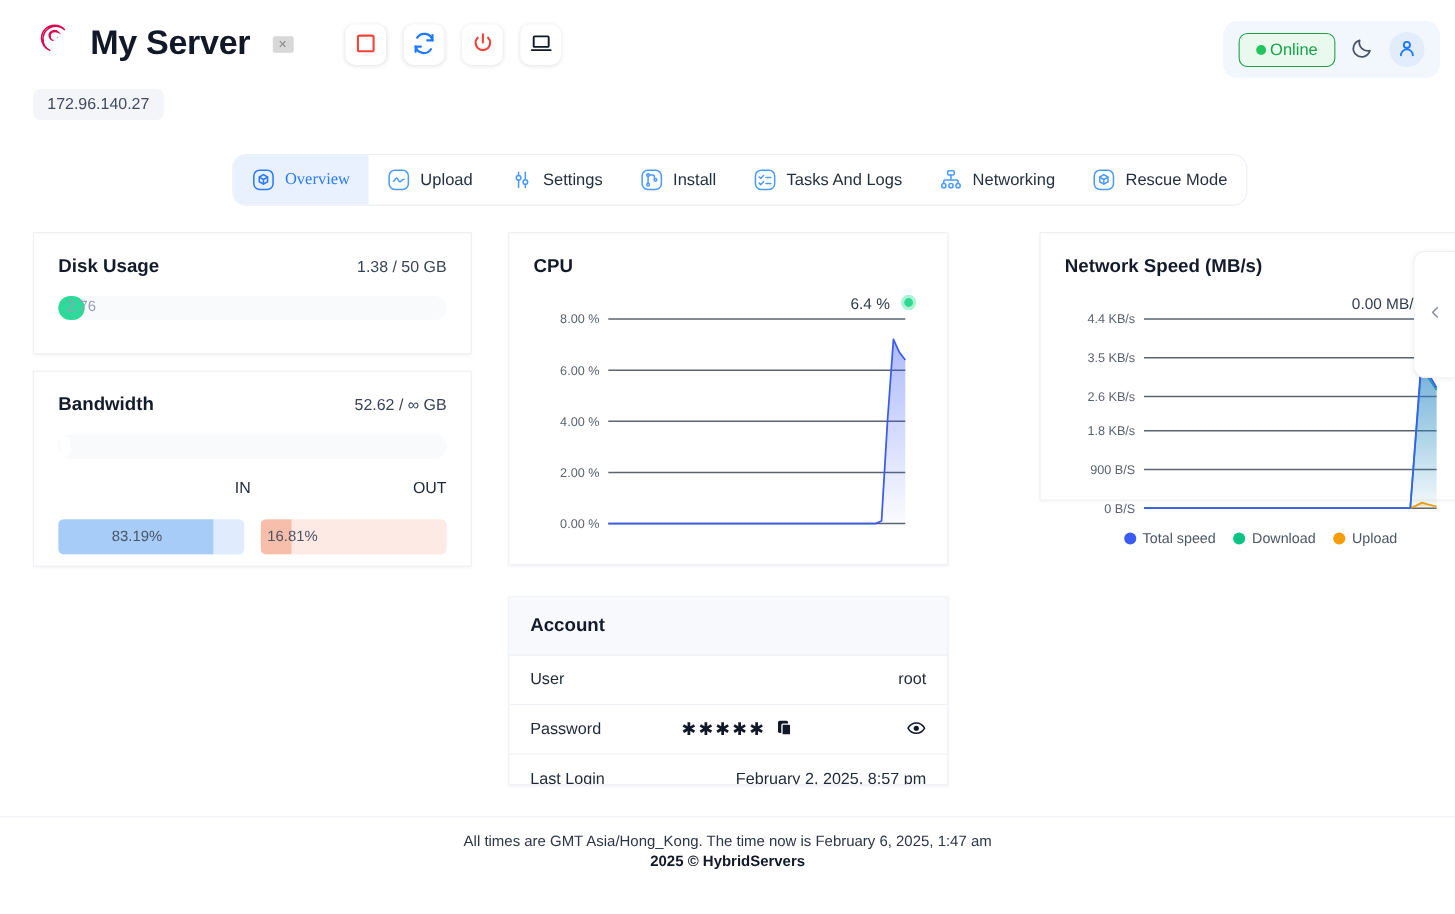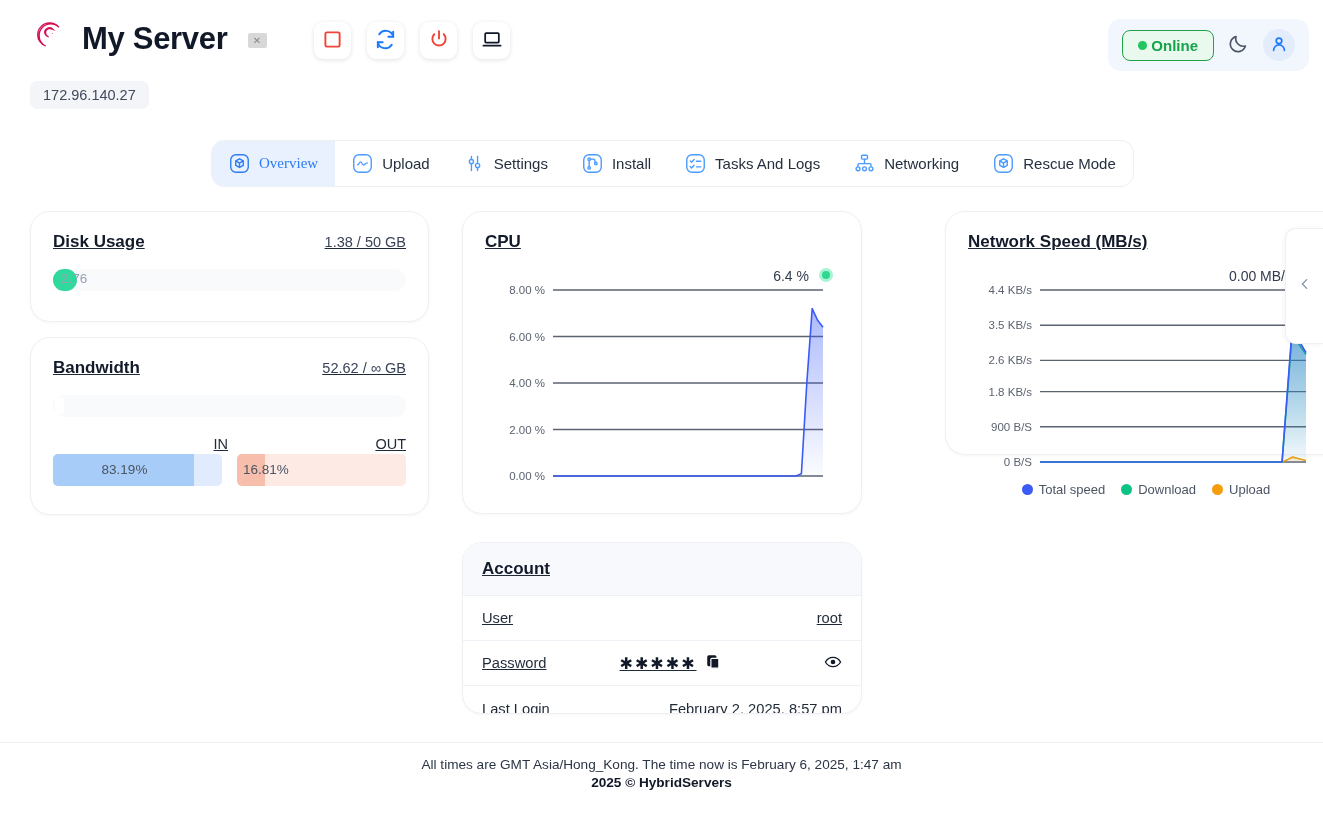--- a/index.html
+++ b/index.html
@@ -41,21 +41,21 @@
   }
   .status-cluster {
     position: absolute; right: 14px; top: 19px;
     background: #f2f6fd; border-radius: 13px;
     padding: 10px 14px; display: flex; align-items: center; gap: 14px;
   }
   .online-pill {
     display: flex; align-items: center; gap: 4px;
     border: 1px solid #22a14a; border-radius: 8px;
     background: #e9f9ee; color: #16a34a;
-    padding: 6px 15px; font-size: 15px; font-weight: bold; cursor: pointer;
+    padding: 6px 15px; font-size: 15px; font-weight: normal; cursor: pointer;
   }
   .online-dot { width: 9px; height: 9px; border-radius: 50%; background: #22c55e; }
   .moon-btn { background: none; border: none; cursor: pointer; padding: 0; display: flex; }
   .avatar-btn {
     width: 32px; height: 32px; border-radius: 50%; background: #e3ecfb;
     border: none; cursor: pointer; display: flex; align-items: center; justify-content: center; padding: 0;
   }
 
   
   .tabbar {
@@ -69,23 +69,22 @@
     padding: 0 17px; font-size: 15px; color: #25303f;
     cursor: pointer; background: transparent; border: none;
     font-family: inherit; white-space: nowrap;
   }
   .tab.active { background: #e9f1fe; color: #2b7cf6; font-family: Liberation Serif, serif; }
   .tab svg { flex: none; display: block; }
 
   
   .card {
     position: absolute; background: #ffffff;
-    border: 1px solid #eef0f4; border-radius: 20px;
+    border: 1px solid #eef0f4; border-radius: 1px;
     box-shadow: 0 1px 3px rgba(20,30,60,0.04);
-    text-decoration: underline;
   }
   .card-pad { padding: 20px 22px; }
   .card-title { font-size: 17px; font-weight: bold; color: #131b2b; }
   .card-head-row { display: flex; align-items: baseline; justify-content: space-between; }
   .card-meta { font-size: 14.5px; color: #384356; }
 
   #disk-card  { left: 30px;  top: 211px; width: 399px; height: 111px; }
   #bw-card    { left: 30px;  top: 337px; width: 399px; height: 178px; }
   #cpu-card   { left: 462px; top: 211px; width: 400px; height: 303px; }
   #net-card   { left: 945px; top: 211px; width: 400px; height: 244px; }
@@ -105,21 +104,21 @@
   }
   .bw-fill {
     position: absolute; left: 2px; top: 2px; height: 18px; width: 9px;
     background: #ffffff; border-radius: 9px;
   }
   .inout-labels {
     display: flex; margin-top: 19px; font-size: 14.5px; color: #1f2937;
   }
   .inout-labels .lbl-in { width: 175px; text-align: right; }
   .inout-labels .lbl-out { flex: 1; text-align: right; }
-  .inout-bars { display: flex; gap: 15px; margin-top: 2px; }
+  .inout-bars { display: flex; gap: 15px; margin-top: 20px; }
   .bar-in, .bar-out {
     position: relative; height: 32px; border-radius: 5px; overflow: hidden;
   }
   .bar-in  { width: 172px; background: #e0ecfd; }
   .bar-out { width: 172px; background: #fdeae4; }
   .bar-in-fill  { position: absolute; left: 0; top: 0; height: 100%; background: #a7ccf8; }
   .bar-out-fill { position: absolute; left: 0; top: 0; height: 100%; background: #f7beab; }
   .bar-in .bar-text {
     position: absolute; width: 143px; left: 0; top: 8px;
     text-align: center; font-size: 13.5px; color: #4b5563;

